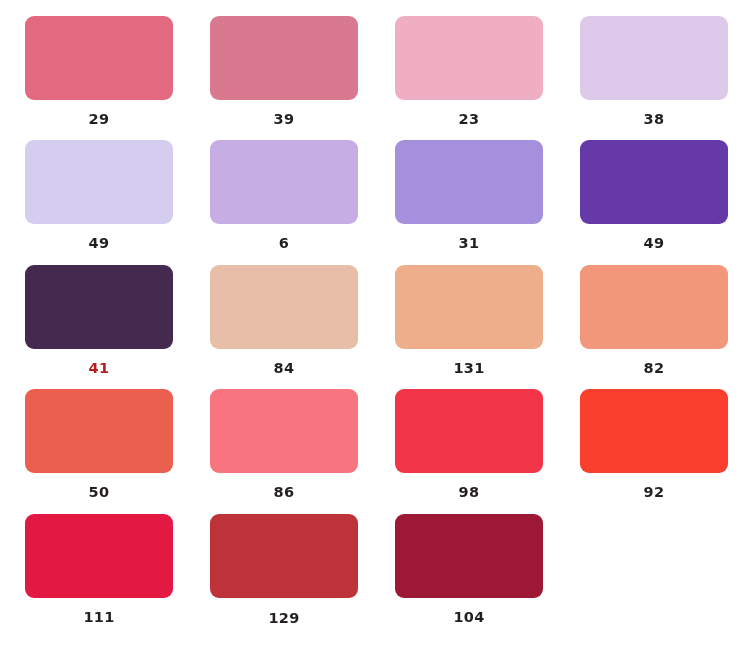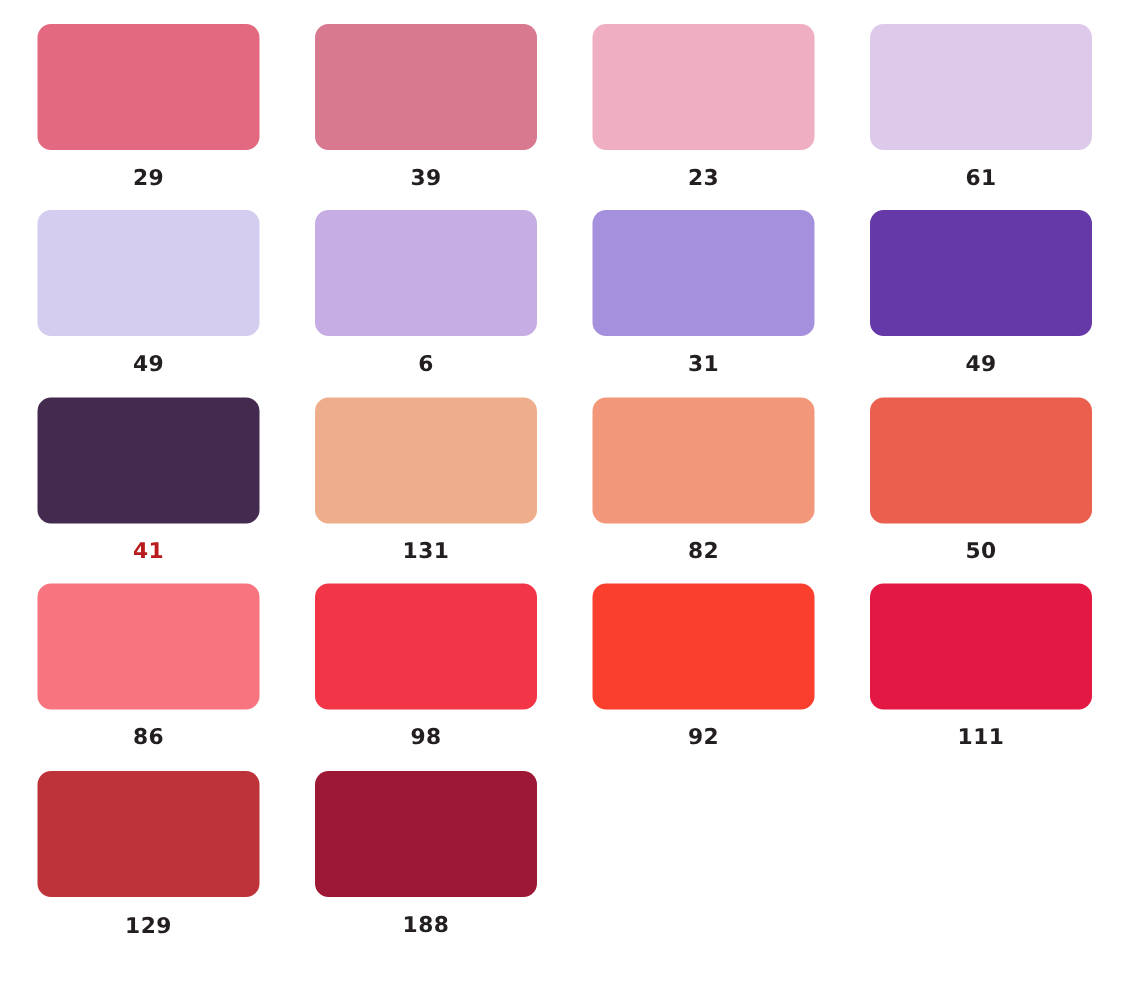--- a/index.html
+++ b/index.html
@@ -60,41 +60,45 @@
     <div class="swatch-cell">
       <div class="swatch-chip" style="background: rgb(216, 121, 143);"></div>
       <div class="swatch-label" style="color: rgb(35, 31, 32);">39</div>
     </div>
     <div class="swatch-cell">
       <div class="swatch-chip" style="background: rgb(239, 174, 194);"></div>
       <div class="swatch-label" style="color: rgb(35, 31, 32);">23</div>
     </div>
     <div class="swatch-cell">
       <div class="swatch-chip" style="background: rgb(221, 202, 234);"></div>
-      <div class="swatch-label" style="color: rgb(35, 31, 32);">61</div>
+      <div class="swatch-label" style="color: rgb(35, 31, 32);">38</div>
     </div>
     <div class="swatch-cell">
       <div class="swatch-chip" style="background: rgb(212, 205, 239);"></div>
       <div class="swatch-label" style="color: rgb(35, 31, 32);">49</div>
     </div>
     <div class="swatch-cell">
       <div class="swatch-chip" style="background: rgb(198, 174, 228);"></div>
       <div class="swatch-label" style="color: rgb(35, 31, 32);">6</div>
     </div>
     <div class="swatch-cell">
       <div class="swatch-chip" style="background: rgb(165, 144, 221);"></div>
       <div class="swatch-label" style="color: rgb(35, 31, 32);">31</div>
     </div>
     <div class="swatch-cell">
       <div class="swatch-chip" style="background: rgb(102, 57, 168);"></div>
       <div class="swatch-label" style="color: rgb(35, 31, 32);">49</div>
     </div>
     <div class="swatch-cell">
       <div class="swatch-chip" style="background: rgb(69, 42, 80);"></div>
       <div class="swatch-label" style="color: #b91c1c;">41</div>
+    </div>
+    <div class="swatch-cell">
+      <div class="swatch-chip" style="background: rgb(231, 191, 168);"></div>
+      <div class="swatch-label" style="color: rgb(35, 31, 32);">84</div>
     </div>
     <div class="swatch-cell">
       <div class="swatch-chip" style="background: rgb(238, 174, 140);"></div>
       <div class="swatch-label" style="color: rgb(35, 31, 32);">131</div>
     </div>
     <div class="swatch-cell">
       <div class="swatch-chip" style="background: rgb(243, 151, 122);"></div>
       <div class="swatch-label" style="color: rgb(35, 31, 32);">82</div>
     </div>
     <div class="swatch-cell">
@@ -116,15 +120,15 @@
     <div class="swatch-cell">
       <div class="swatch-chip" style="background: rgb(227, 25, 67);"></div>
       <div class="swatch-label" style="color: rgb(35, 31, 32);">111</div>
     </div>
     <div class="swatch-cell">
       <div class="swatch-chip" style="background: rgb(189, 51, 57);"></div>
       <div class="swatch-label" style="color: rgb(35, 31, 32); margin-top: 13px;">129</div>
     </div>
     <div class="swatch-cell">
       <div class="swatch-chip" style="background: rgb(157, 24, 52);"></div>
-      <div class="swatch-label" style="color: rgb(35, 31, 32);">188</div>
+      <div class="swatch-label" style="color: rgb(35, 31, 32);">104</div>
     </div>
   </div>
 
 </body></html>

